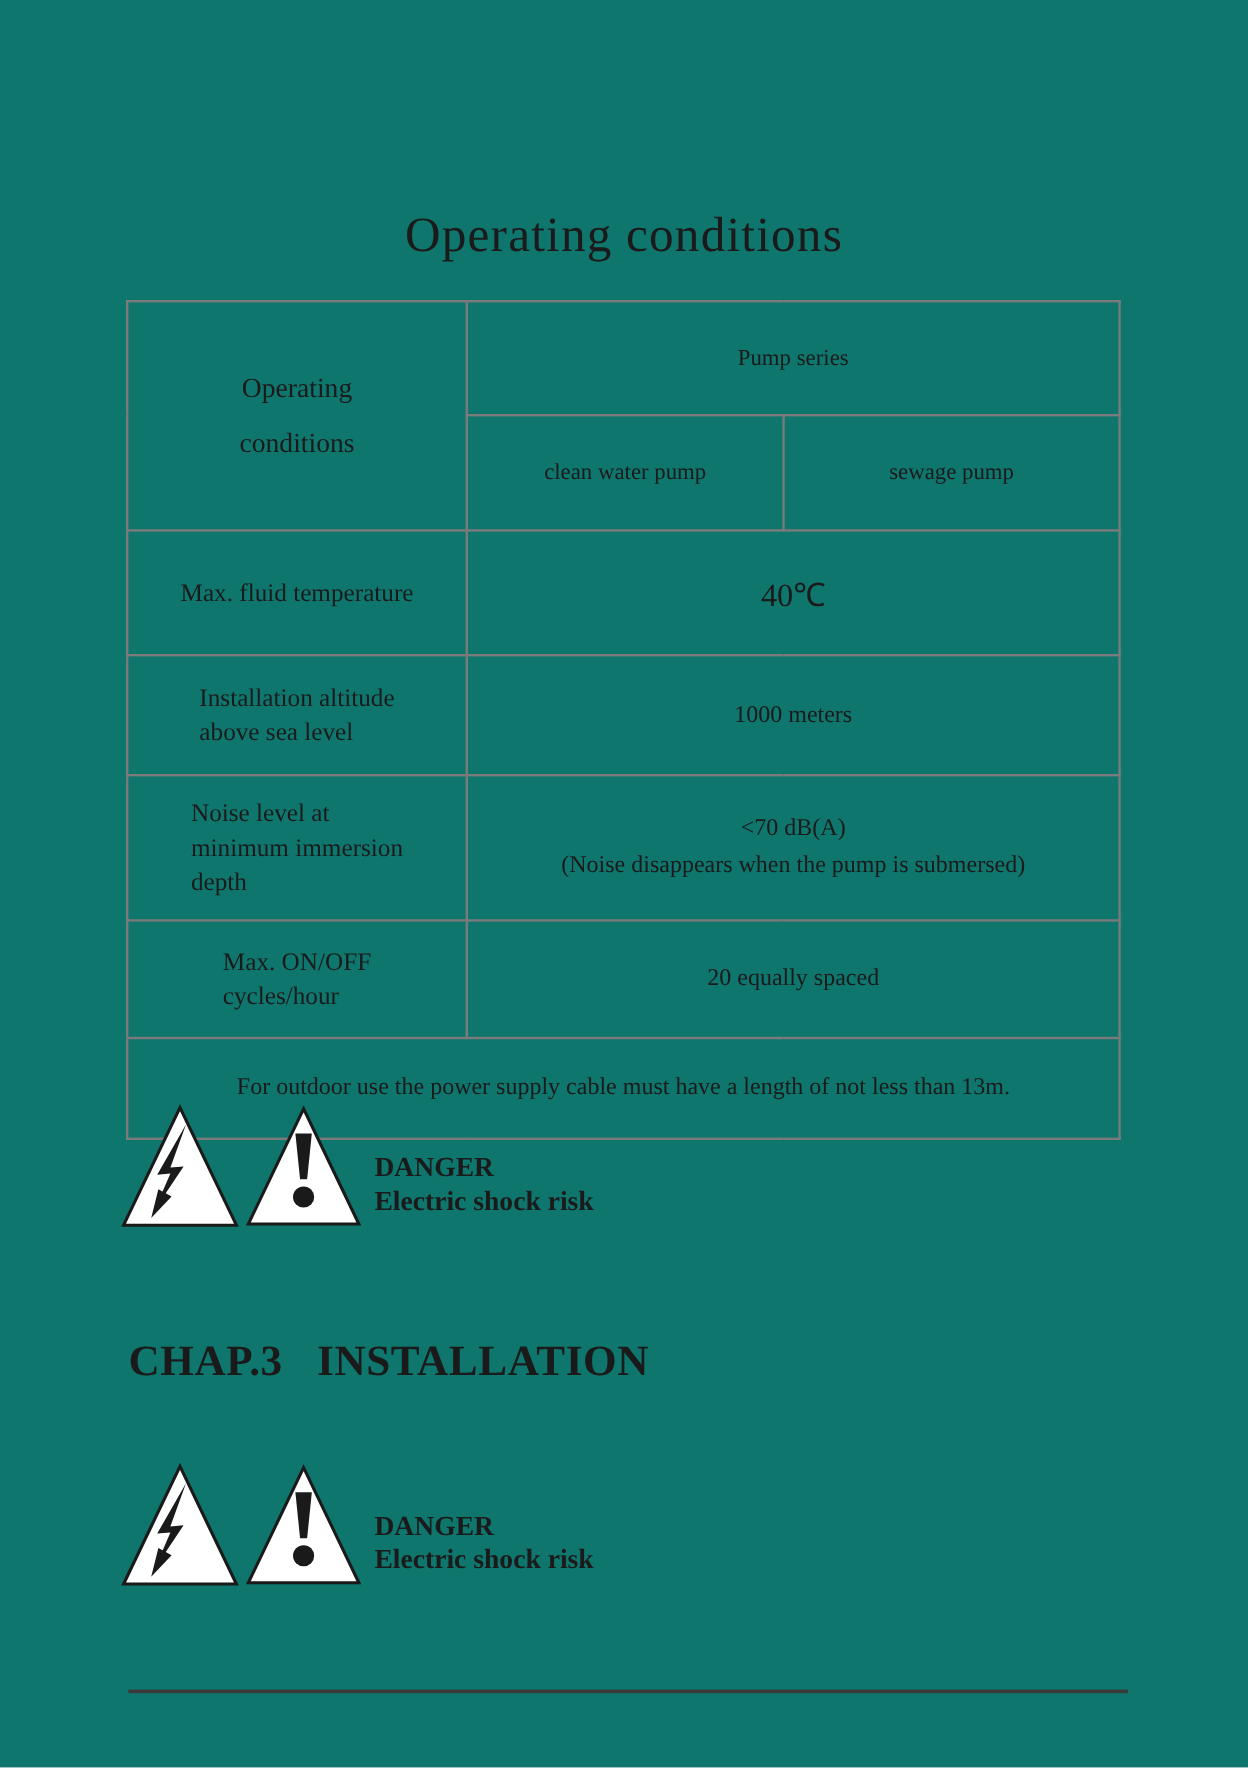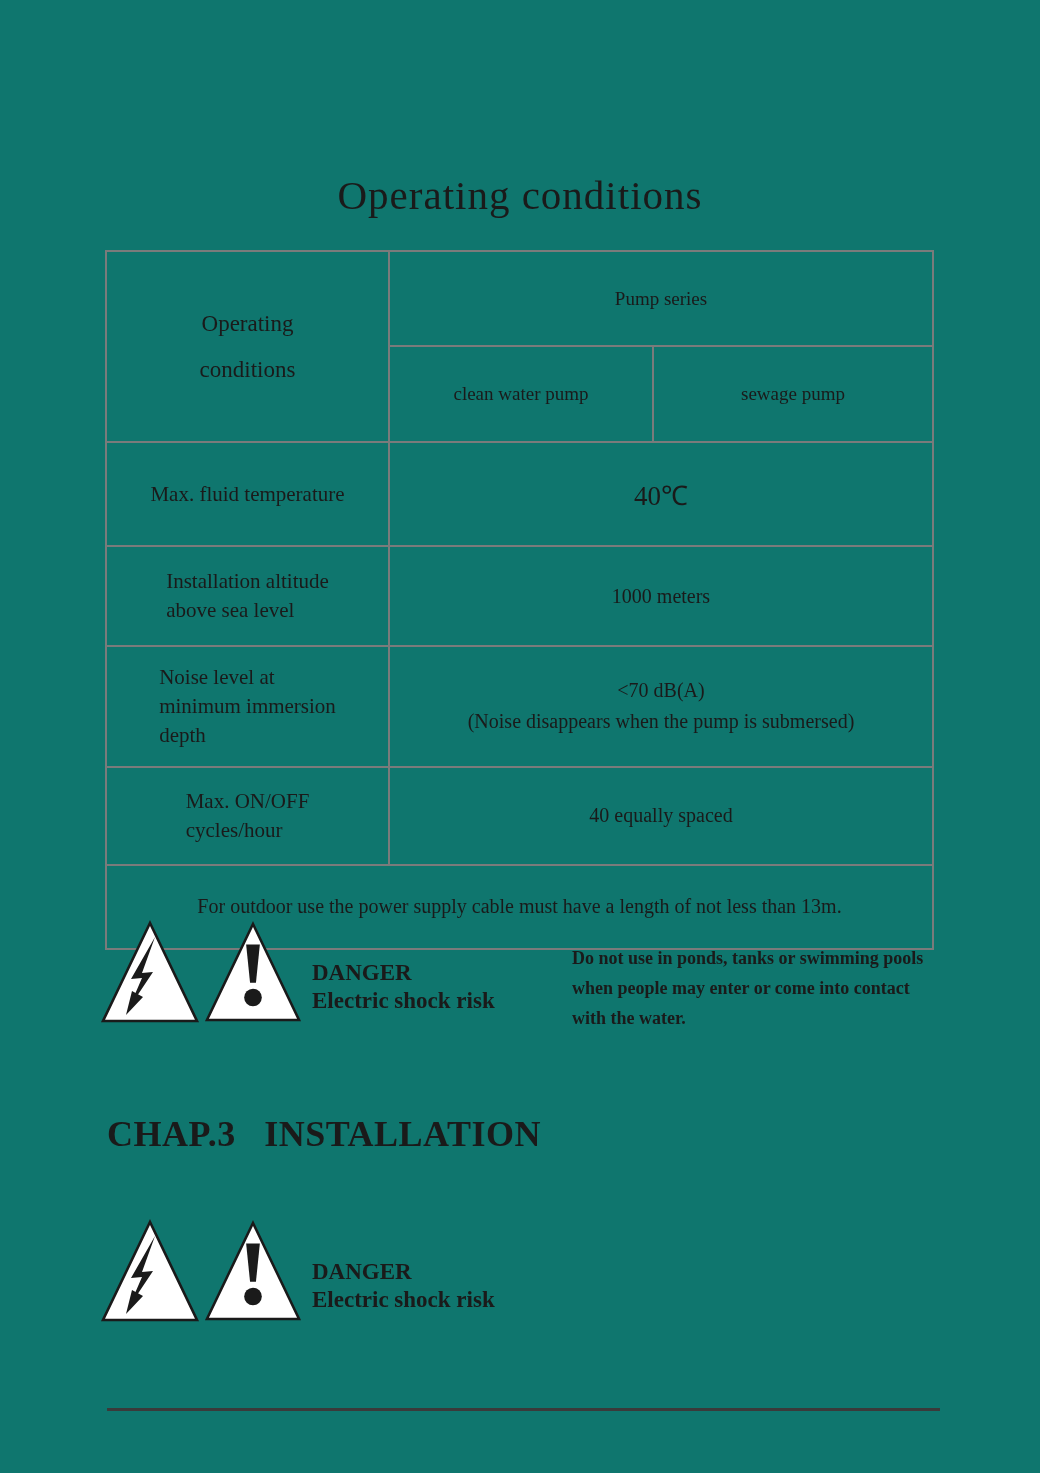--- a/index.html
+++ b/index.html
@@ -119,41 +119,40 @@
 minimum immersion
 depth</span></td>
         <td colspan="2" class="value-cell">
           <div>&lt;70 dB(A)</div>
           <div class="value-note">(Noise disappears when the pump is submersed)</div>
         </td>
       </tr>
       <tr class="row-cyc">
         <td class="label-cell"><span class="label-multi">Max. ON/OFF
 cycles/hour</span></td>
-        <td colspan="2" class="value-cell">40 equally spaced</td>
+        <td colspan="2" class="value-cell">20 equally spaced</td>
       </tr>
       <tr>
         <td colspan="3" class="footer-cell">For outdoor use the power supply cable must have a length of not less than 13m.</td>
       </tr>
     </tbody>
   </table>
 
   <section class="warning warning-1">
     <svg class="tri tri-bolt" width="100" height="106" viewBox="0 0 100 106">
       <polygon points="50,4 97,102 3,102" fill="#ffffff" stroke="#1a1a1a" stroke-width="2.6"></polygon>
       <polygon points="55,18 31,60 42,59 29,89 53,53 42,54" fill="#1a1a1a"></polygon>
       <polygon points="26,96 43,78 32,72" fill="#1a1a1a"></polygon>
     </svg>
     <svg class="tri tri-excl" width="98" height="106" viewBox="0 0 100 106">
       <polygon points="50,4 97,102 3,102" fill="#ffffff" stroke="#1a1a1a" stroke-width="2.6"></polygon>
       <polygon points="43,25 57,25 53,64 47,64" fill="#1a1a1a"></polygon>
       <circle cx="50" cy="79" r="9" fill="#1a1a1a"></circle>
     </svg>
     <div class="danger-label"><span>DANGER</span><br><span>Electric shock risk</span></div>
-    <p class="danger-msg">Do not use in ponds, tanks or swimming pools when people may enter or come into contact with the water.</p>
   </section>
 
   <h2 class="chapter">CHAP.3   INSTALLATION</h2>
 
   <section class="warning warning-2">
     <svg class="tri tri-bolt" width="100" height="106" viewBox="0 0 100 106">
       <polygon points="50,4 97,102 3,102" fill="#ffffff" stroke="#1a1a1a" stroke-width="2.6"></polygon>
       <polygon points="55,18 31,60 42,59 29,89 53,53 42,54" fill="#1a1a1a"></polygon>
       <polygon points="26,96 43,78 32,72" fill="#1a1a1a"></polygon>
     </svg>

